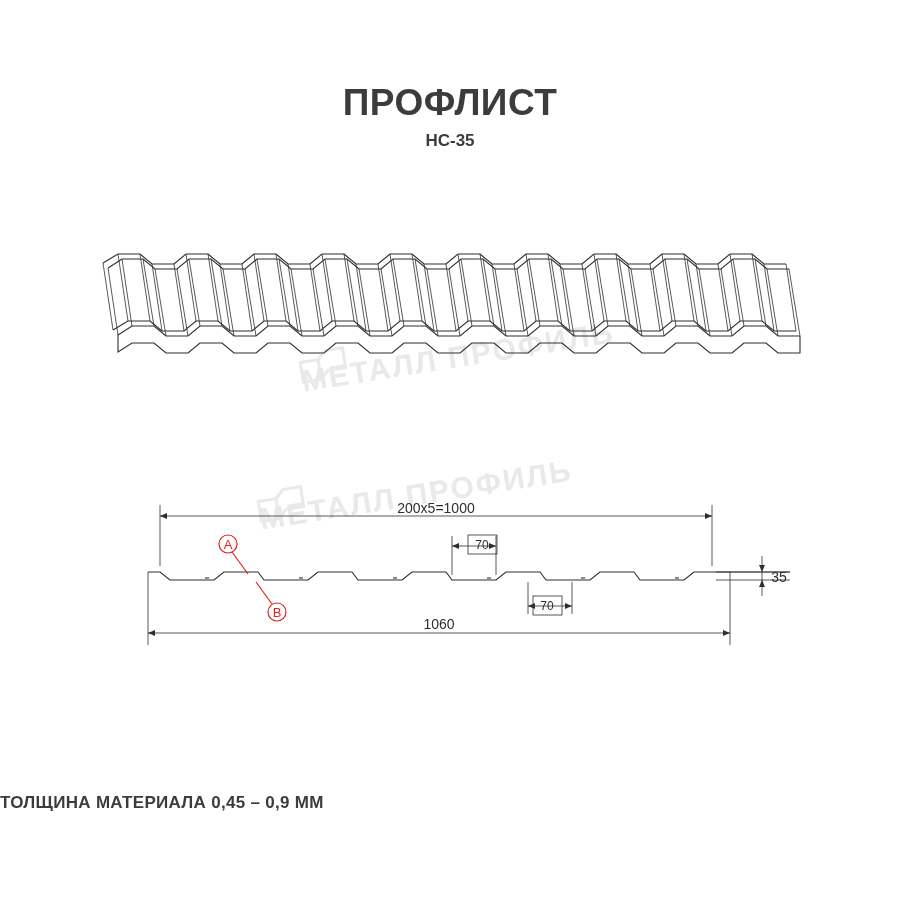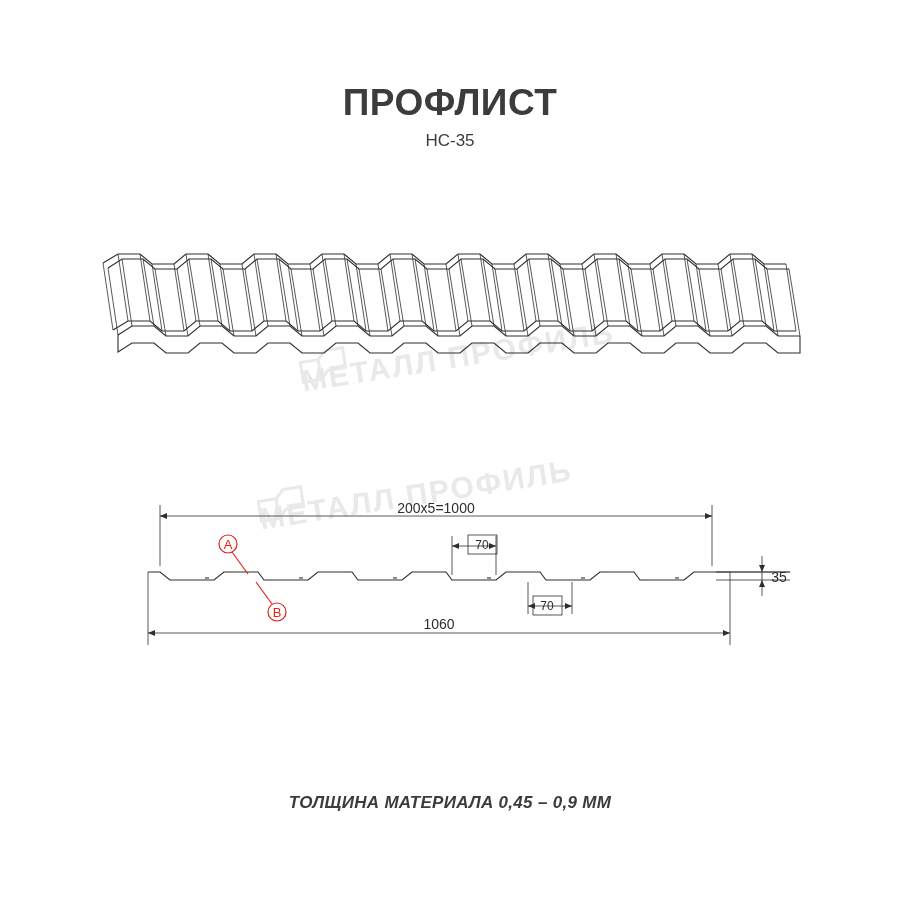--- a/index.html
+++ b/index.html
@@ -25,31 +25,30 @@
     font-weight: bold;
     letter-spacing: 0.5px;
     color: #3c3c3b;
   }
   .subtitle {
     position: absolute;
     top: 131px; left: 0; width: 900px;
     text-align: center;
     font-size: 17px;
     color: #3c3c3b;
+    font-weight: bold;
   }
   
   .footer {
     position: absolute;
     top: 793px; left: 0; width: 900px;
-    text-align: center;
     font-size: 17px;
     font-weight: bold;
     letter-spacing: 0.3px;
     color: #3c3c3b;
-    font-style: italic;
   }
   
   .wm {
     position: absolute;
     color: #e9e9e9;
     font-weight: bold;
     font-size: 30px;
     letter-spacing: 2px;
     white-space: nowrap;
     transform: rotate(-9deg);

